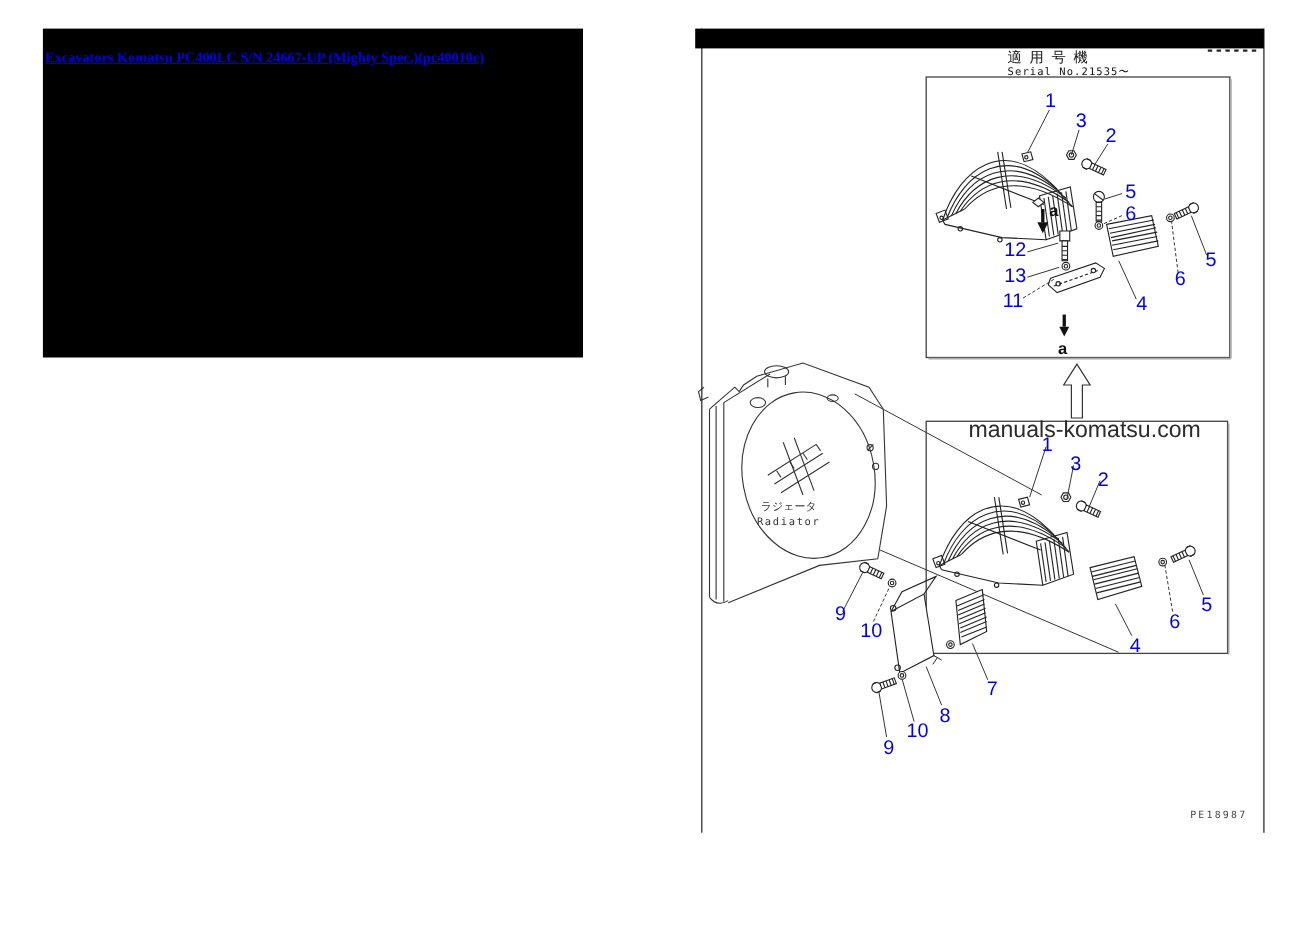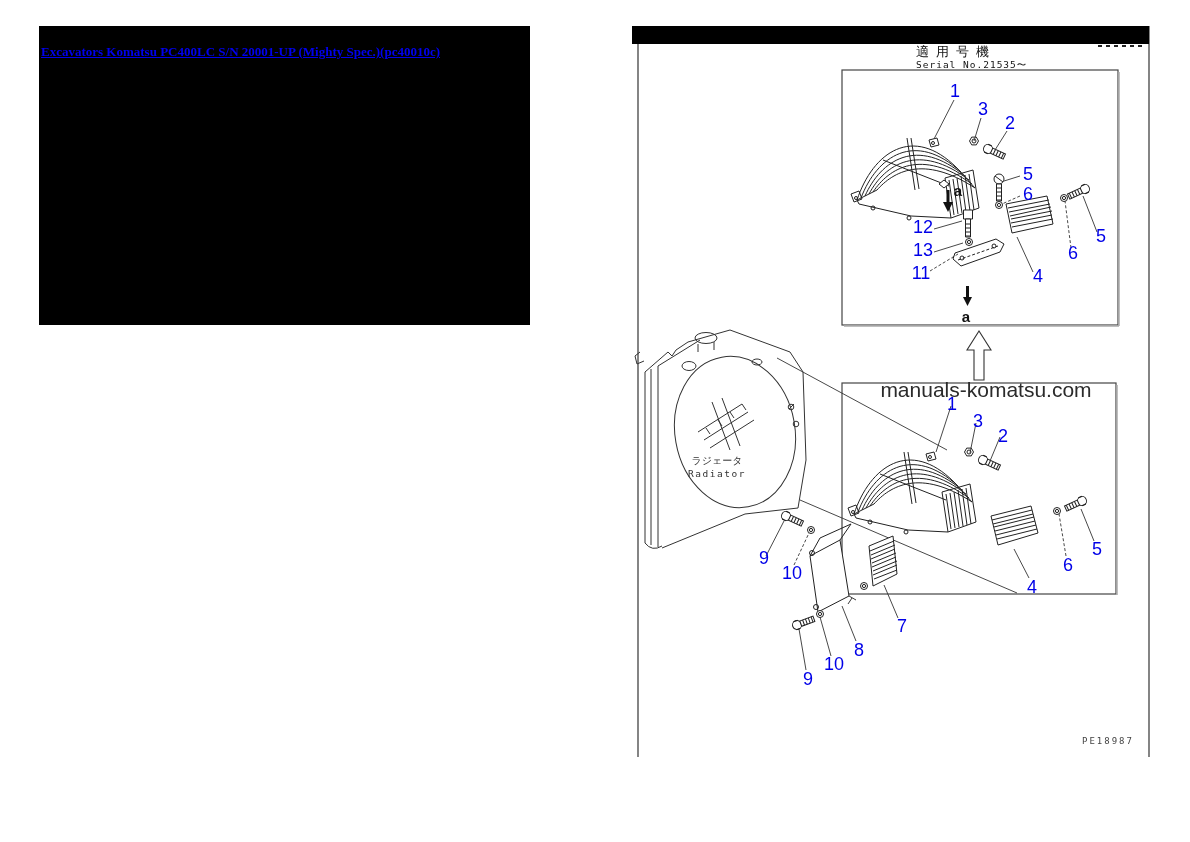--- a/index.html
+++ b/index.html
@@ -17,21 +17,21 @@
   .watermark{font-size:21px;fill:#2b2b2b;}
   .radlab{font-family:"DejaVu Sans Mono",monospace;fill:#333;}
   .drawno{font-family:"DejaVu Sans Mono",monospace;font-size:9px;fill:#444;letter-spacing:2px;}
 </style>
 </head>
 <body>
 
 <div class="stage">
 
   <div class="left-panel">
-    <a href="#">Excavators Komatsu PC400LC S/N 20001-UP (Mighty Spec.)(pc40010c)</a>
+    <a href="#">Excavators Komatsu PC400LC S/N 24667-UP (Mighty Spec.)(pc40010c)</a>
   </div>
 
   <svg width="1190" height="842" viewBox="0 0 1190 842">
     <defs>
       <g id="boltH" stroke="#222" fill="#fff" stroke-width="1">
         <circle r="4.5" cx="0" cy="0"></circle>
         <path d="M-2.2,-4.3 L2.2,-4.3 M-2.2,4.3 L2.2,4.3" fill="none"></path>
         <path d="M4,-2.8 L18,-2.8 L18,2.8 L4,2.8 Z"></path>
         <path d="M7,-2.8 V2.8 M10,-2.8 V2.8 M13,-2.8 V2.8 M16,-2.8 V2.8" fill="none"></path>
       </g>

